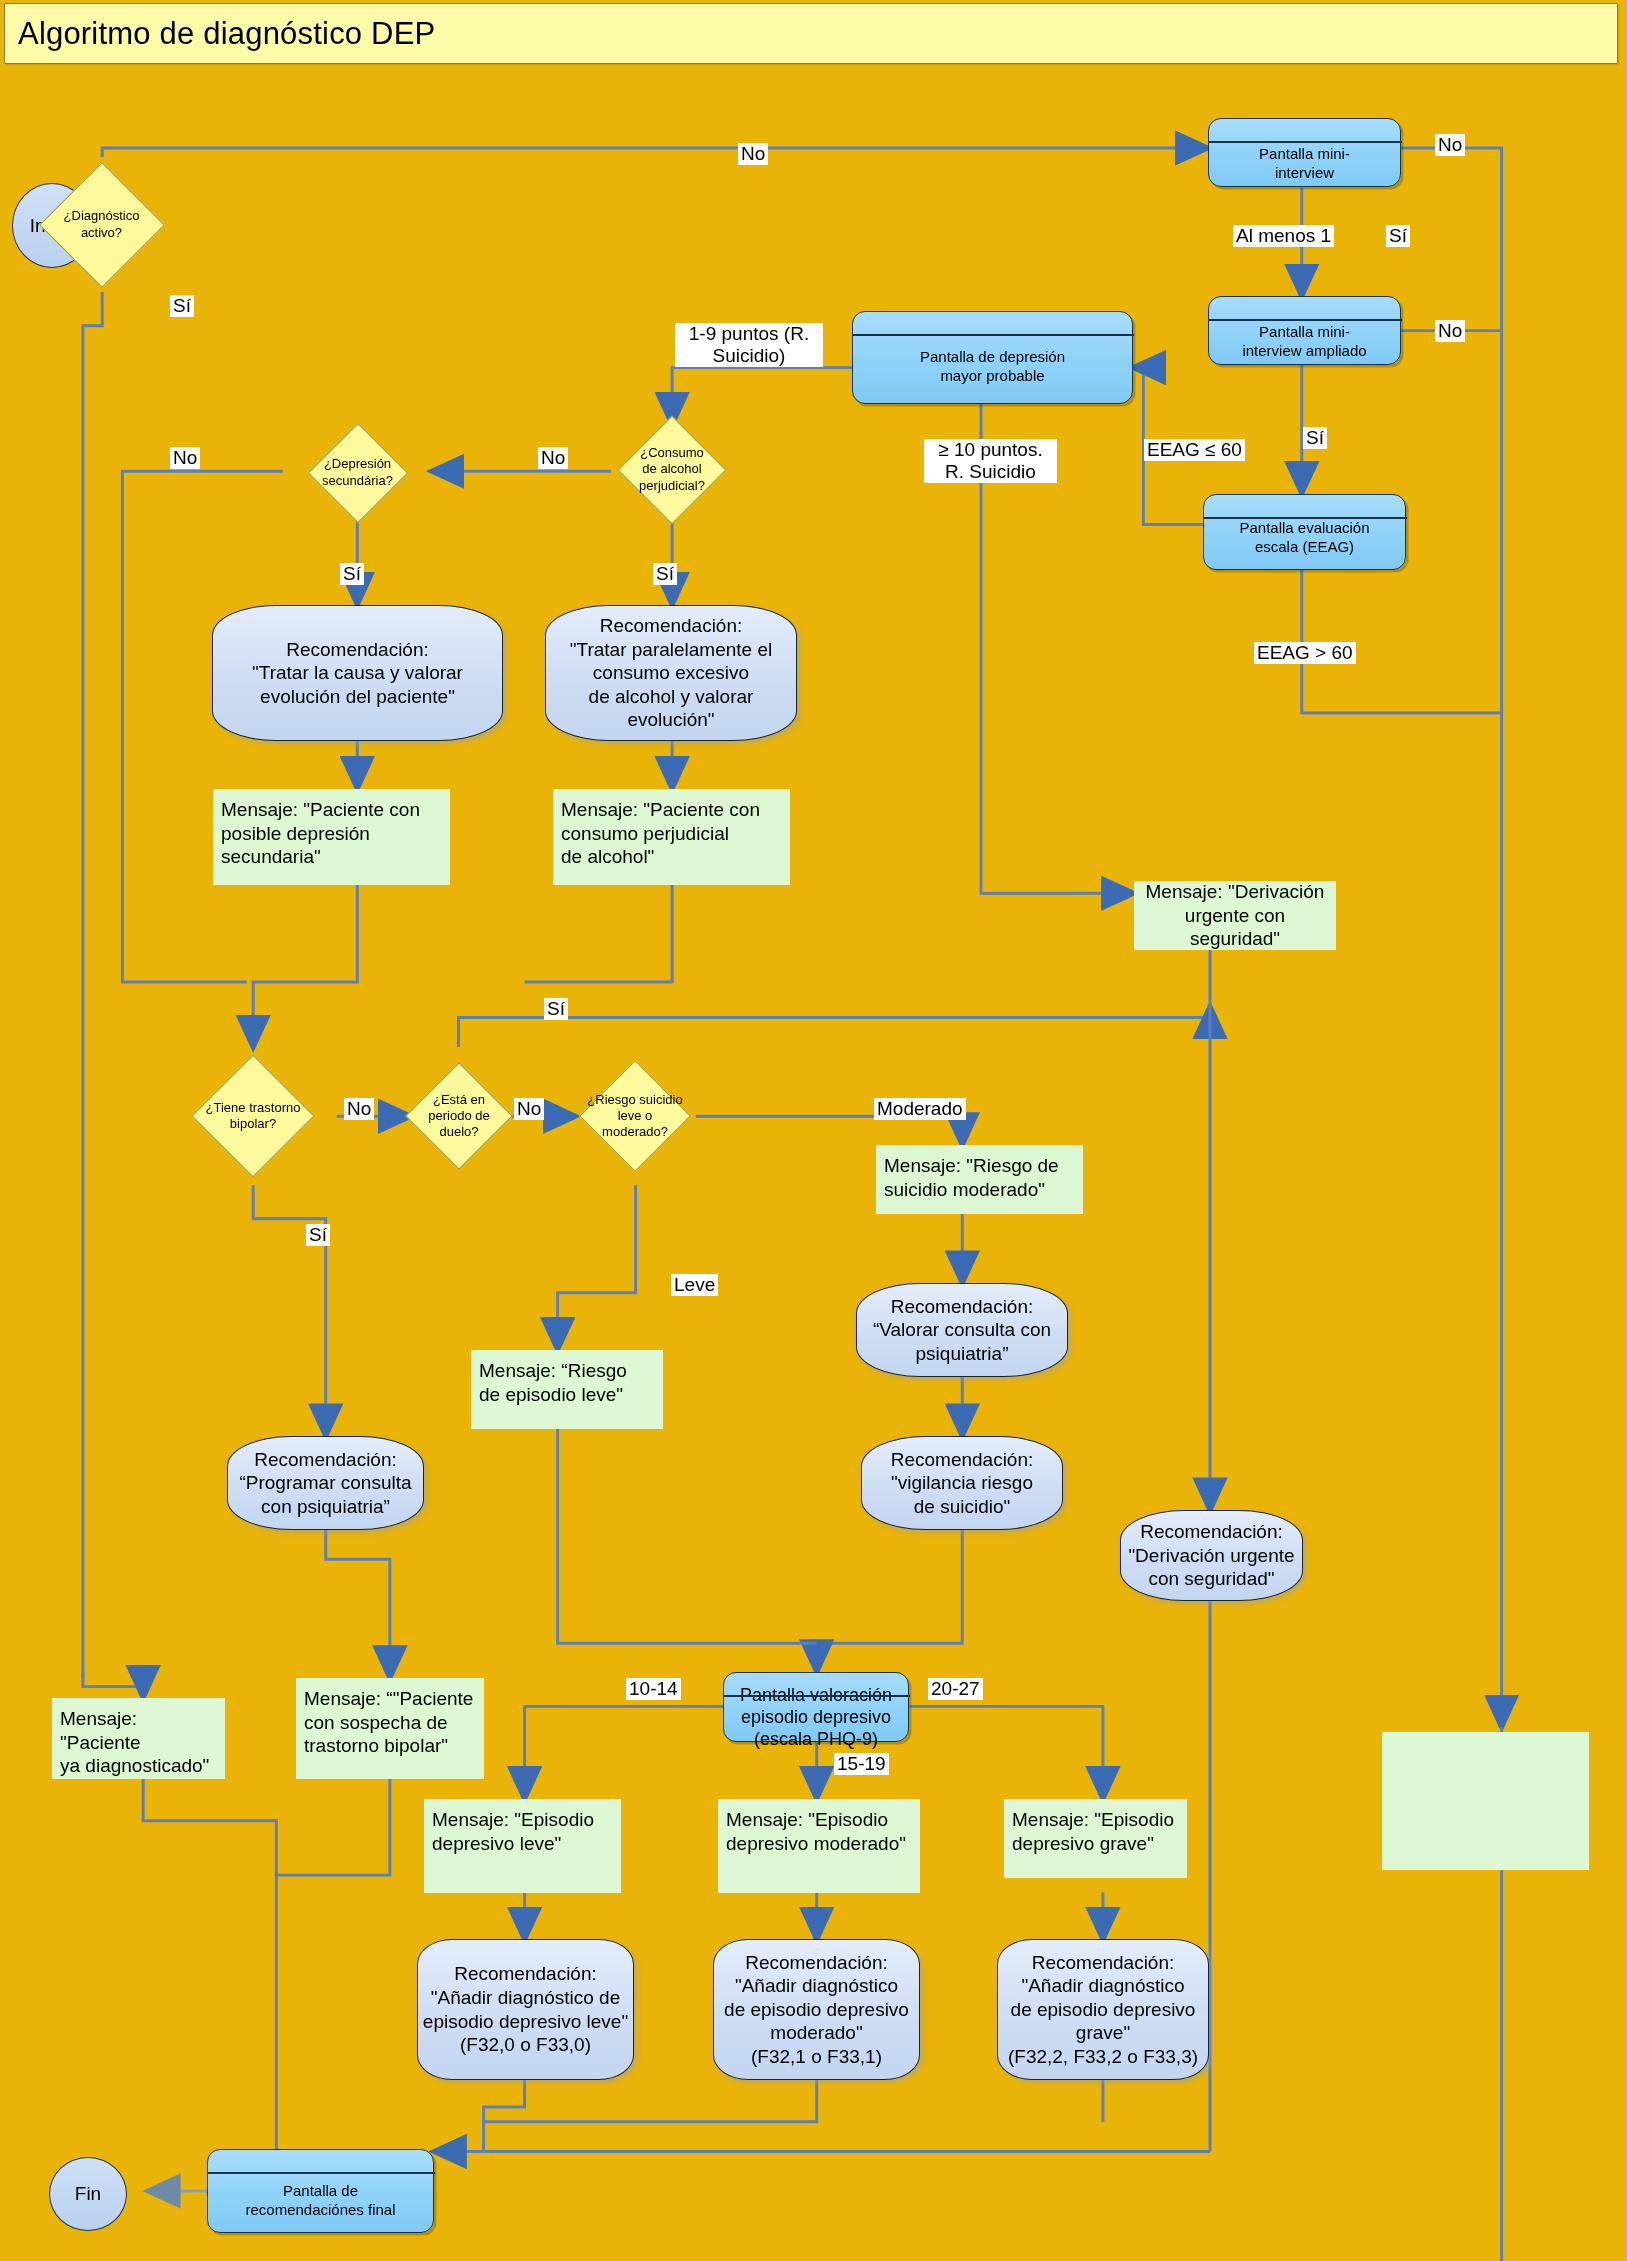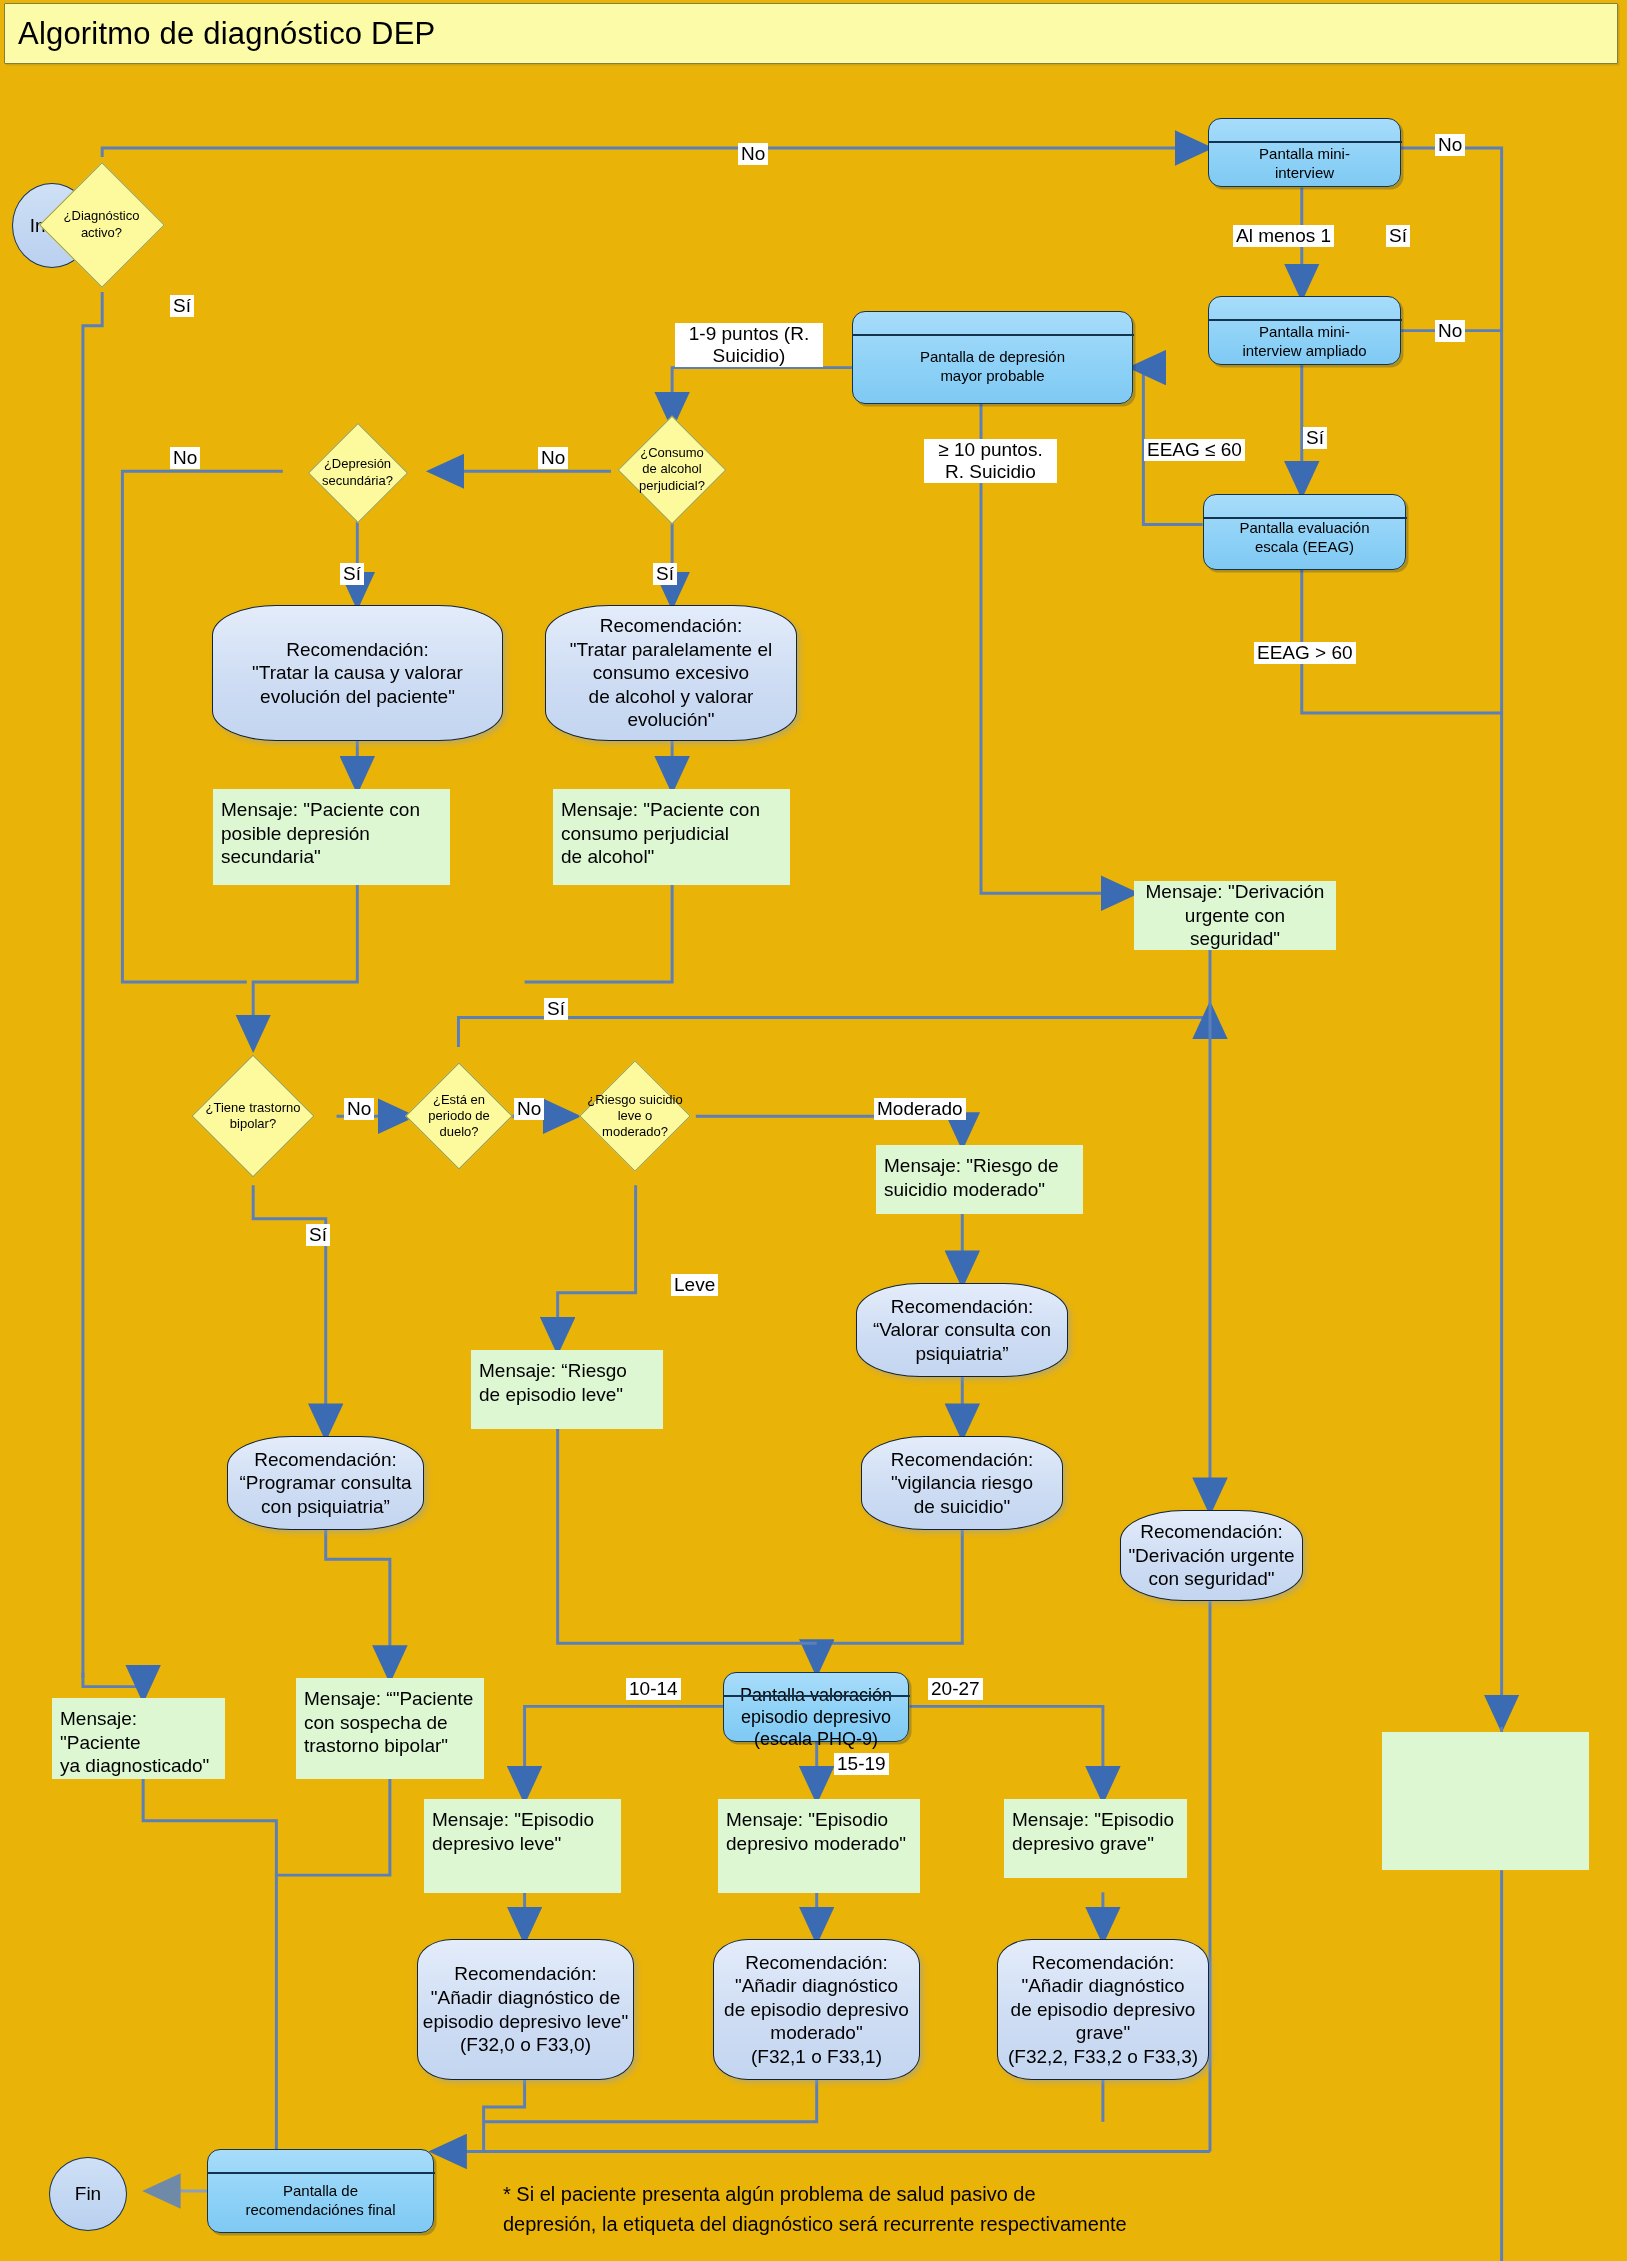--- a/index.html
+++ b/index.html
@@ -383,17 +383,15 @@
   <div class="edge-label" style="left:344px;top:1098px;">No</div>
   <div class="edge-label" style="left:306px;top:1224px;">Sí</div>
   <div class="edge-label" style="left:514px;top:1098px;">No</div>
   <div class="edge-label" style="left:544px;top:998px;">Sí</div>
   <div class="edge-label" style="left:874px;top:1098px;">Moderado</div>
   <div class="edge-label" style="left:671px;top:1274px;">Leve</div>
   <div class="edge-label" style="left:626px;top:1678px;">10-14</div>
   <div class="edge-label" style="left:834px;top:1753px;">15-19</div>
   <div class="edge-label" style="left:928px;top:1678px;">20-27</div>
 
-  <div class="footnote" style="left:503px;top:2179px;width:1036px;">* Si el paciente presenta algún problema de salud pasivo de
-depresión, la etiqueta del diagnóstico será recurrente respectivamente</div>
 
 </div>
 
 
 </body></html>

